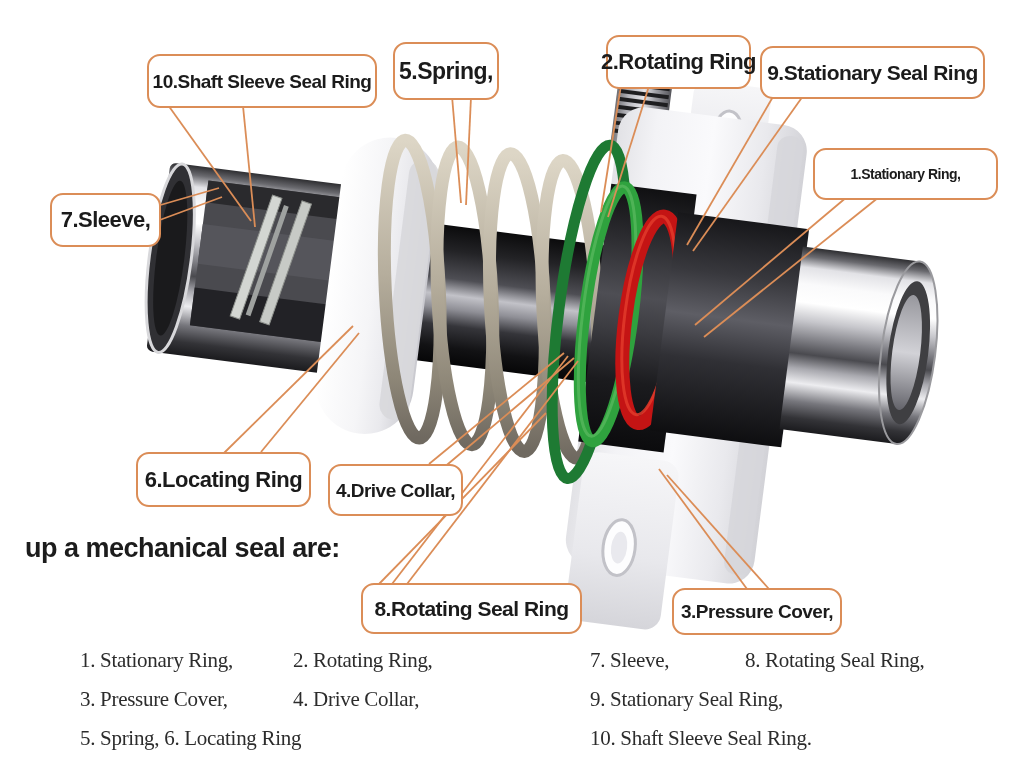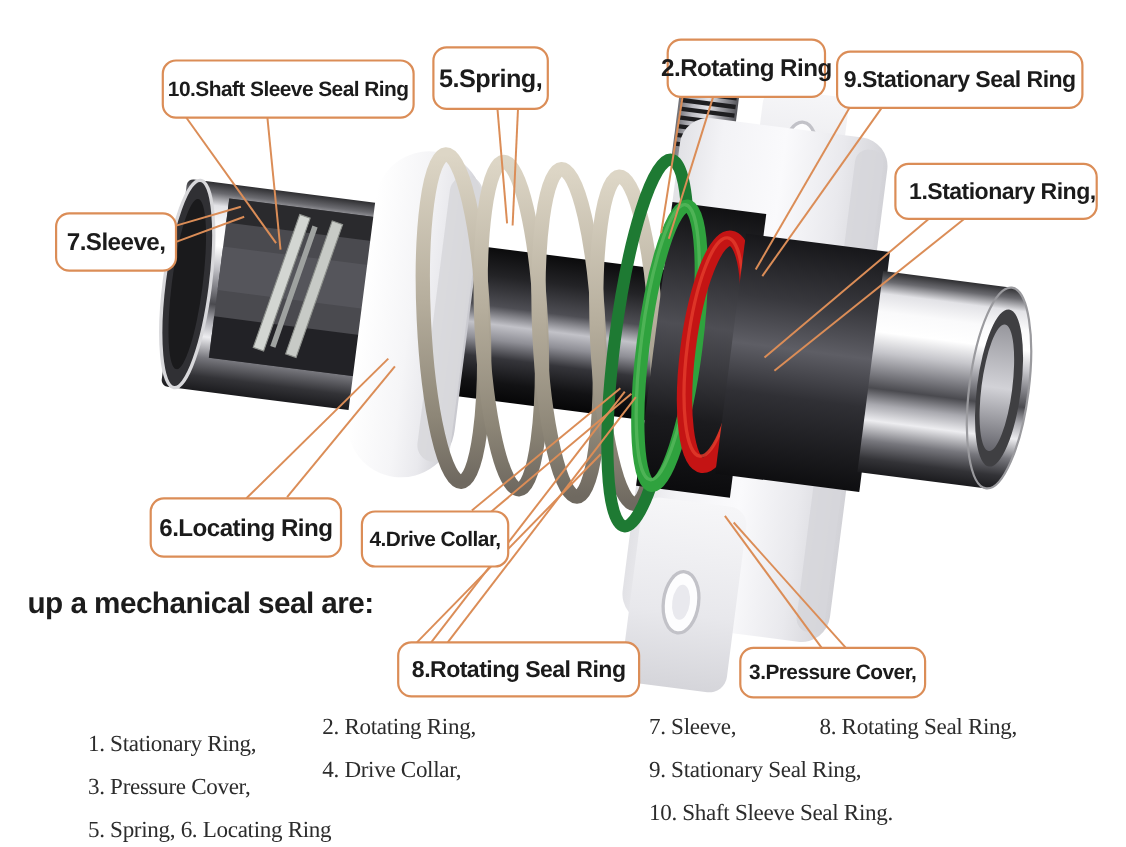--- a/index.html
+++ b/index.html
@@ -7,32 +7,32 @@
          font-family:"Liberation Sans", sans-serif;}
   .art{position:absolute;left:0;top:0;width:1024px;height:770px;}
   .callout{position:absolute;display:flex;align-items:center;justify-content:center;
            background:#ffffff;border:2px solid #DB8D57;border-radius:13px;
            font-weight:bold;color:#1b1b1b;white-space:nowrap;letter-spacing:-0.5px;
            line-height:1;}
   .co10{left:147px;top:54px;width:226px;height:50px;font-size:19px;}
   .co5 {left:393px;top:42px;width:102px;height:54px;font-size:23px;}
   .co2 {left:606px;top:35px;width:141px;height:50px;font-size:22px;}
   .co9 {left:760px;top:46px;width:221px;height:49px;font-size:21px;}
-  .co1 {left:813px;top:148px;width:181px;height:48px;font-size:21px;justify-content:flex-end;}
+  .co1 {left:813px;top:148px;width:181px;height:48px;font-size:14px;}
   .co7 {left:50px;top:193px;width:107px;height:50px;font-size:22px;}
   .co6 {left:136px;top:452px;width:171px;height:51px;font-size:22px;}
   .co4 {left:328px;top:464px;width:131px;height:48px;font-size:19px;}
   .co8 {left:361px;top:583px;width:217px;height:47px;font-size:21px;}
   .co3 {left:672px;top:588px;width:166px;height:43px;font-size:19px;}
   .heading{position:absolute;left:25px;top:524px;font-weight:bold;font-size:27px;
            color:#1c1c1c;letter-spacing:-0.5px;line-height:48px;}
   .list-item{position:absolute;font-family:"Liberation Serif", serif;font-size:21px;
              color:#2c2c2c;letter-spacing:-0.3px;white-space:nowrap;}
   .r1{top:648px;} .r2{top:687px;} .r3{top:726px;}
-  .ca{left:80px;margin-top:16px;} .cb{left:293px;} .cc{left:590px;} .cd{left:745px;}
+  .ca{left:80px;} .cb{left:293px;} .cc{left:590px;} .cd{left:745px;}
 </style>
 </head>
 <body>
 
 <div class="stage">
 
   <svg class="art" viewBox="0 0 1024 770" aria-hidden="true">
     <defs>
       <linearGradient id="chrome" x1="0" y1="0" x2="0" y2="1">
         <stop offset="0" stop-color="#2e2e31"></stop>

